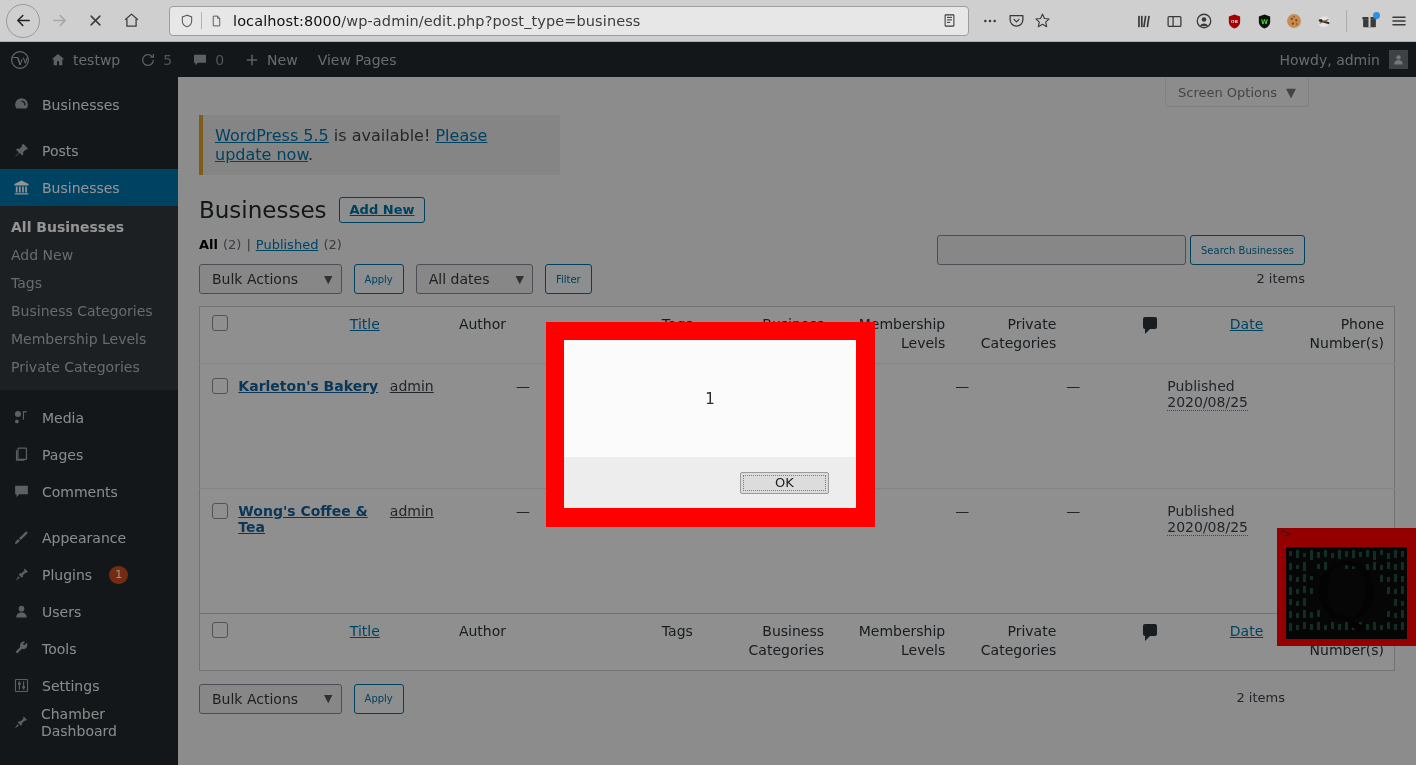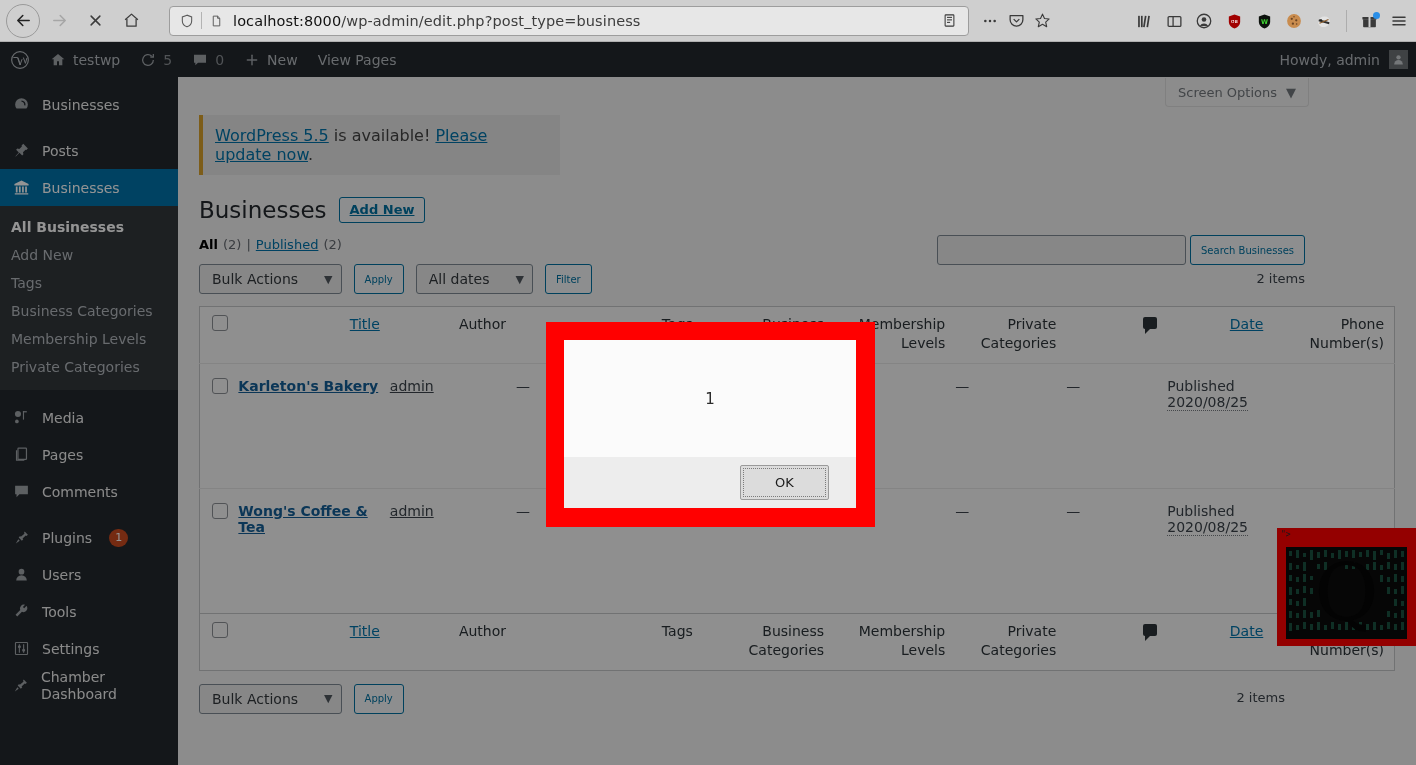--- a/index.html
+++ b/index.html
@@ -247,21 +247,21 @@
   }
   #modal-body {
     flex: 1; display: flex; align-items: center; justify-content: center;
     font-size: 15px; color: #2b2b2b;
   }
   #modal-footer {
     height: 51px; background: #ededed; display: flex; align-items: center;
     justify-content: flex-end; padding-right: 27px;
   }
   #modal-ok {
-    width: 89px; height: 35px; background: #dcdcdc; border: 1px solid #9a9a9a;
+    width: 89px; height: 22px; background: #dcdcdc; border: 1px solid #9a9a9a;
     border-radius: 2px; font-size: 13px; color: #1b1b1b;
     display: flex; align-items: center; justify-content: center;
     position: relative;
   }
   #modal-ok::after {
     content: ""; position: absolute; left: 2px; top: 2px; right: 2px; bottom: 2px;
     border: 1px dotted #7b7b7b;
   }
 </style>
 </head>
@@ -531,20 +531,28 @@
     </div>
     <div class="menu-top">
       <span class="mico">
         <svg width="17" height="17" viewBox="0 0 24 24" fill="currentColor">
             <path d="M3 4h18v12H9l-4 4v-4H3z"></path>
           </svg>
       </span>
       <span>Comments</span>
     </div>
     <div class="menu-gap"></div>
+    <div class="menu-top">
+      <span class="mico">
+        <svg width="17" height="17" viewBox="0 0 24 24" fill="currentColor">
+            <path d="M18.5 3 21 5.5 11 15.5 8.5 13zM7.3 14.2l2.5 2.5-3.8 3.8-3.2.7.7-3.2z"></path>
+          </svg>
+      </span>
+      <span>Appearance</span>
+    </div>
     <div class="menu-top">
       <span class="mico">
         <svg width="17" height="17" viewBox="0 0 24 24" fill="currentColor">
             <path d="M16.5 3.5 21 8l-2 2-1-1-4.5 4.5 1 1-2 2-4.5-4.5 2-2 1 1L16.5 6.5l-1-1zM7.5 14.5l2 2-5.5 4z"></path>
           </svg>
       </span>
       <span>Plugins</span>
       <span class="plug-badge">1</span>
     </div>
     <div class="menu-top">

